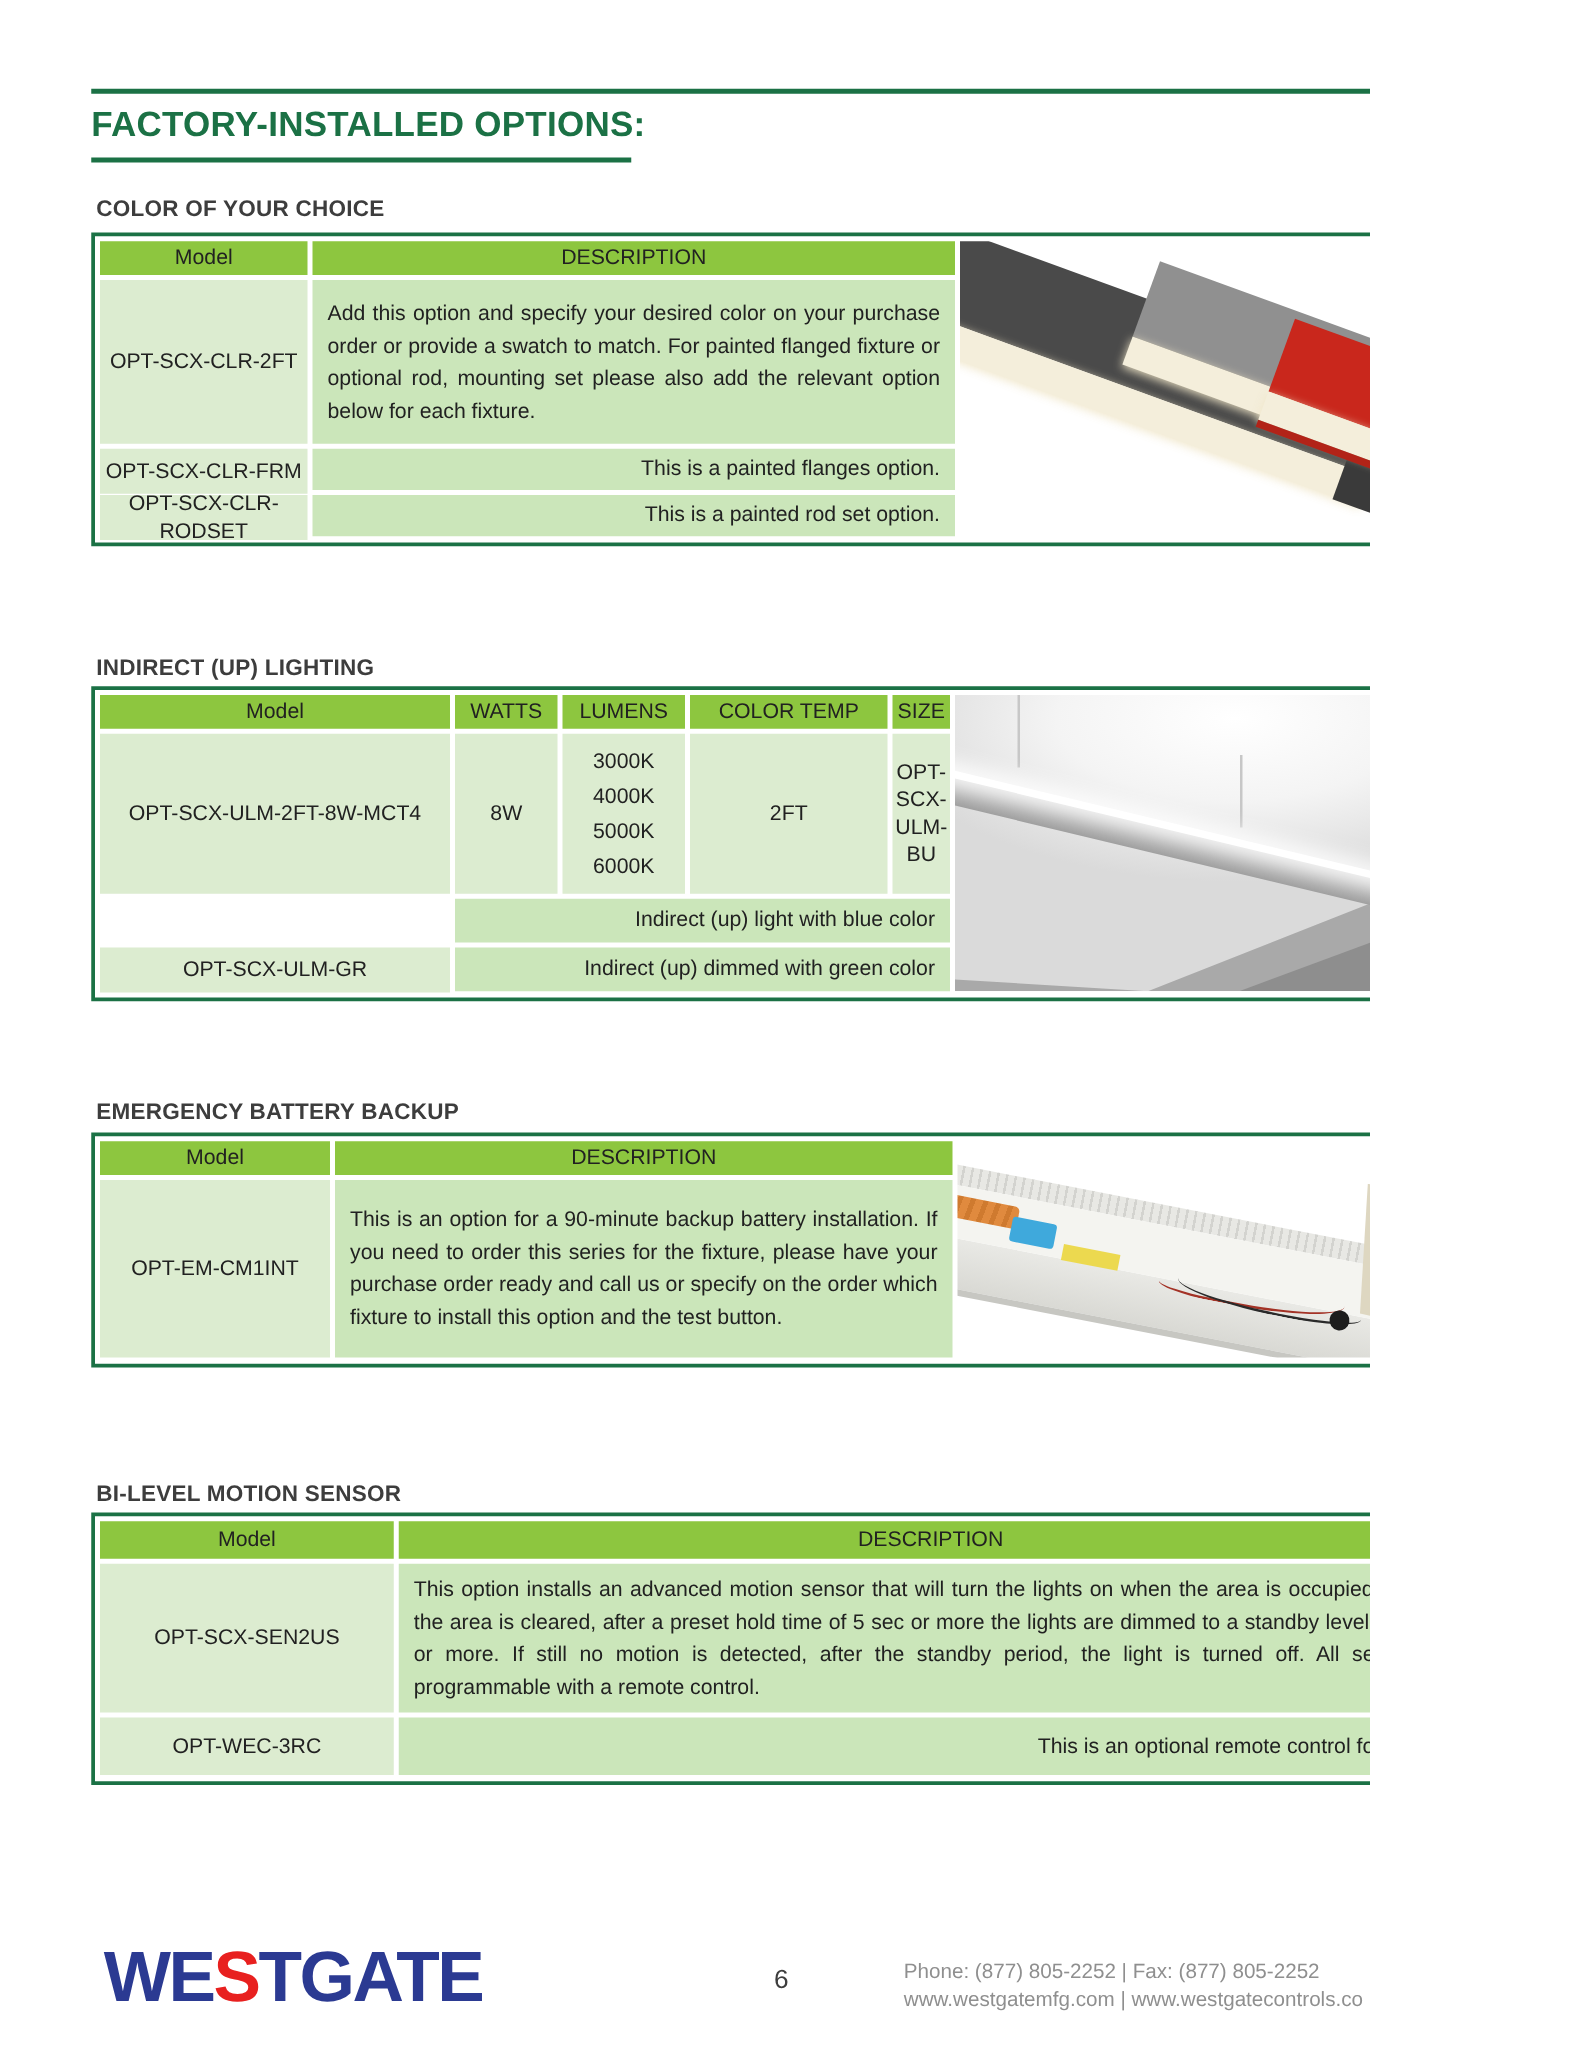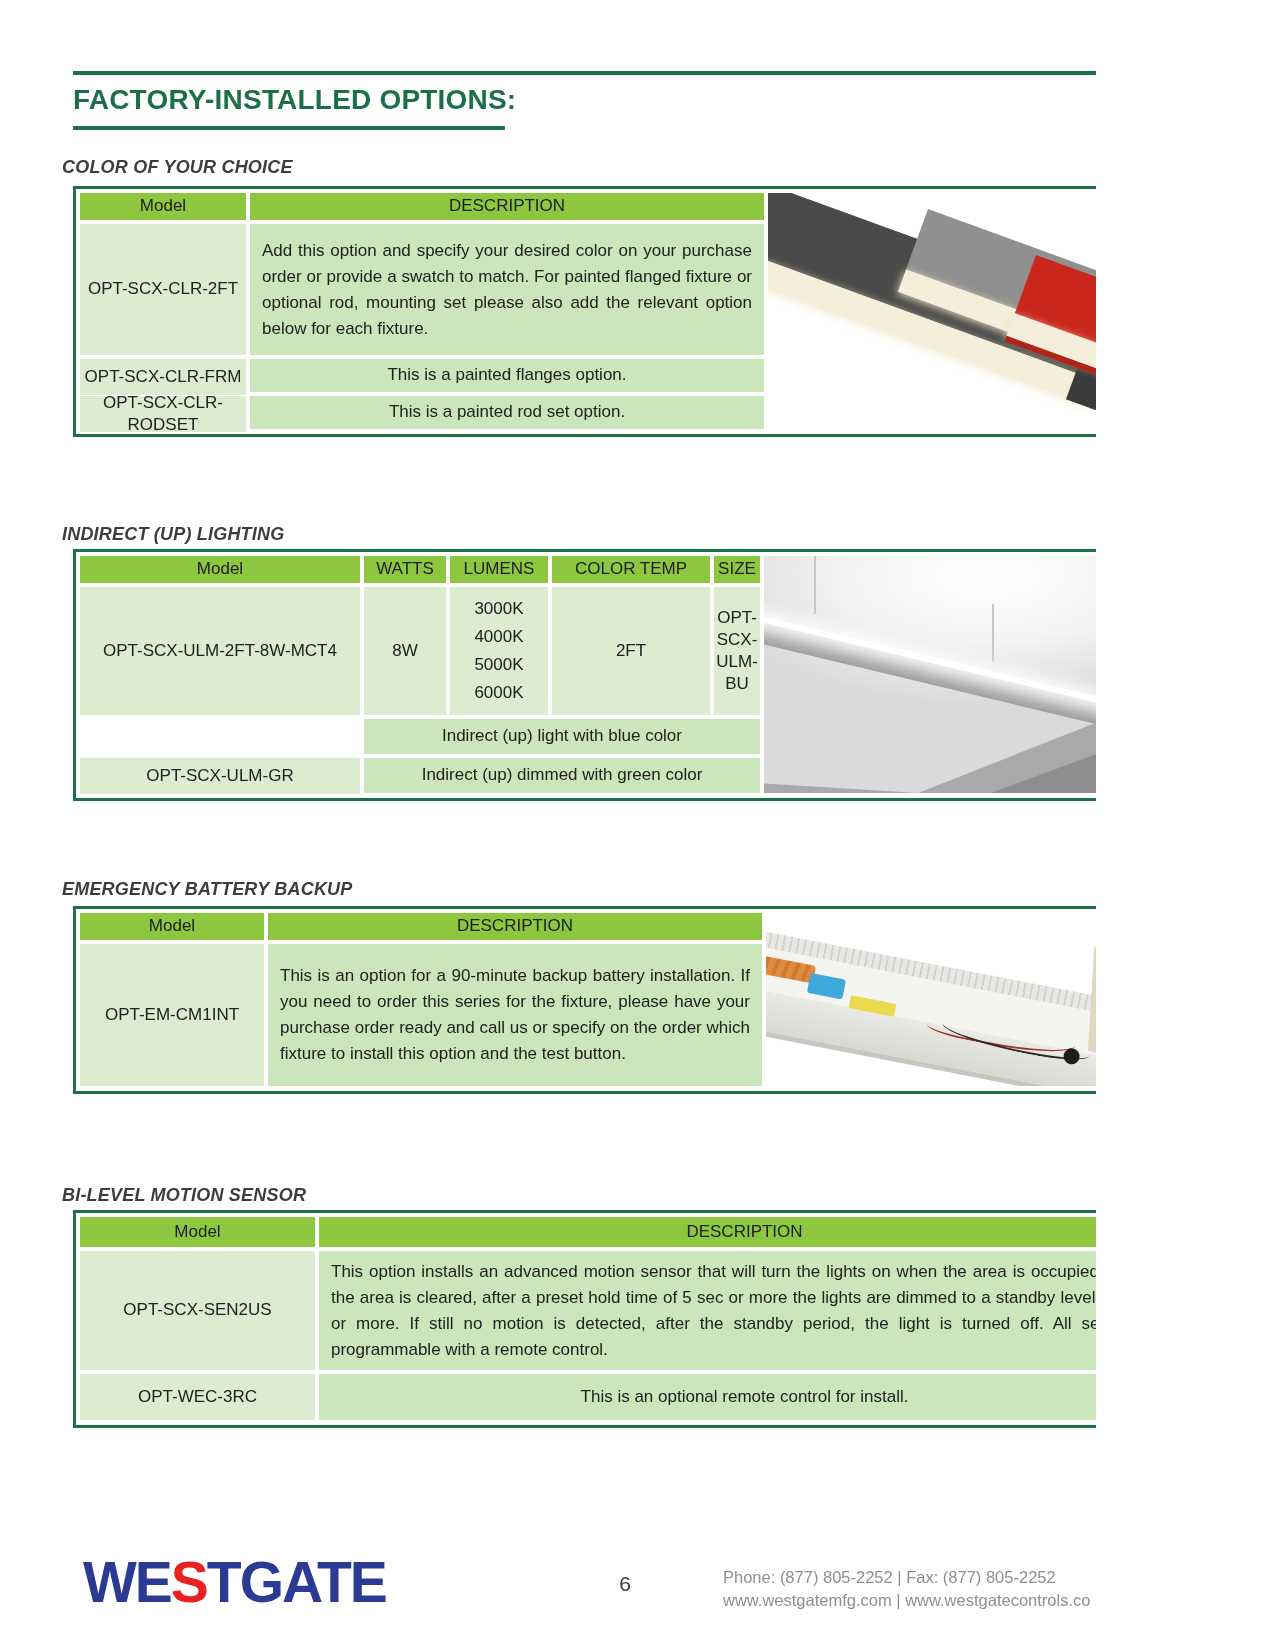--- a/index.html
+++ b/index.html
@@ -10,28 +10,28 @@
     --fixture-dark:#4a4a4a; --fixture-gray:#909090; --fixture-red:#c9271c; --lens-warm:#f4eedb;
   }
   *{box-sizing:border-box;margin:0;padding:0;}
   body{background:#fff;font-family:"Liberation Sans",sans-serif;color:var(--body-text);}
   .page{position:relative;width:1096px;height:1650px;background:#fff;overflow:hidden;}
 
   .top-rule{position:absolute;left:73px;top:71px;width:1124px;height:4px;background:var(--dark-green);}
   .doc-title{position:absolute;left:73px;top:84px;font-size:28px;font-weight:700;letter-spacing:0.2px;color:var(--dark-green);}
   .title-underline{position:absolute;left:73px;top:126px;width:432px;height:4px;background:var(--dark-green);}
 
-  .sec-heading{position:absolute;left:62px;font-size:18px;font-weight:700;color:var(--heading-text);letter-spacing:0.2px;font-style:italic;}
+  .sec-heading{position:absolute;left:77px;font-size:18px;font-weight:700;color:var(--heading-text);letter-spacing:0.2px;}
 
   .opt-table{position:absolute;left:73px;width:1104px;border:3.5px solid var(--dark-green);
     background:#fff;display:grid;gap:4px;padding:4px;}
   .cell{display:flex;align-items:center;justify-content:center;font-size:17px;color:var(--body-text);line-height:1.3;}
   .hdr{background:var(--header-green);}
   .model{background:var(--model-cell);text-align:center;padding:18px 4px;}
-  .desc{background:var(--desc-cell);justify-content:center;padding:0 12px;}
+  .desc{background:var(--desc-cell);justify-content:flex-end;padding:0 12px;}
   .desc .para{width:100%;text-align:justify;line-height:26px;font-size:17px;}
   .stack span{display:block;text-align:center;line-height:28px;}
   .img-panel{position:relative;background:#fff;overflow:hidden;grid-column:-2;}
 
   
   #t1{top:186px;height:251px;grid-template-columns:166px 514px 1fr;grid-template-rows:27px 131px 33px 33px;}
   #t1 .img-panel{grid-row:1/5;}
   
   #t2{top:549px;height:252px;grid-template-columns:280px 82px 98px 158px 46px 1fr;grid-template-rows:27px 128px 35px 35px;}
   #t2 .img-panel{grid-row:1/5;}

